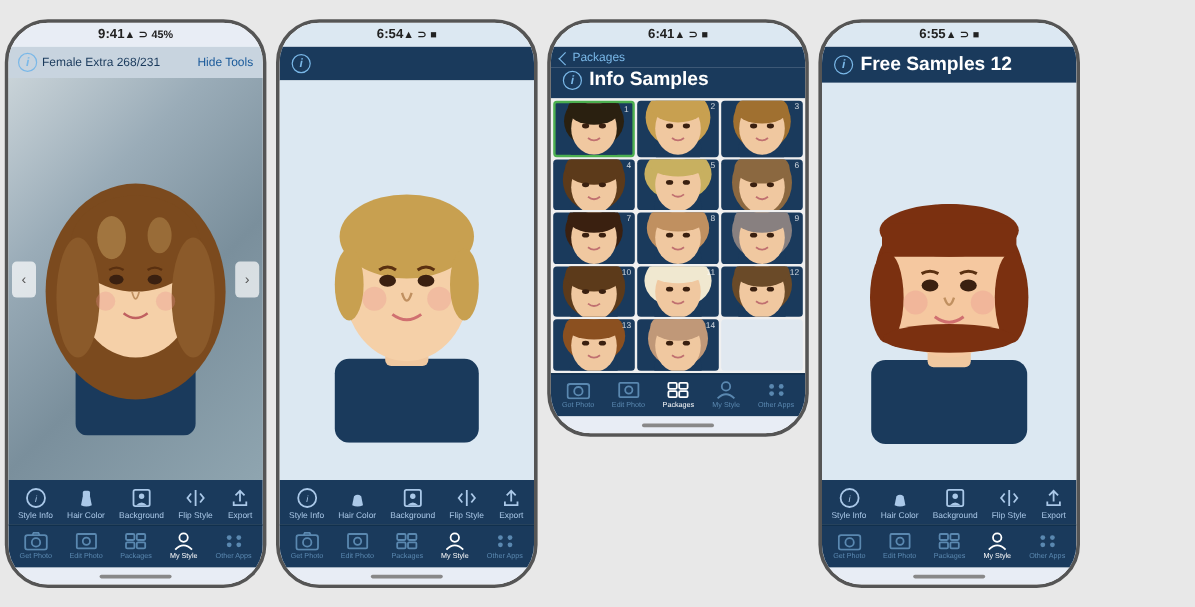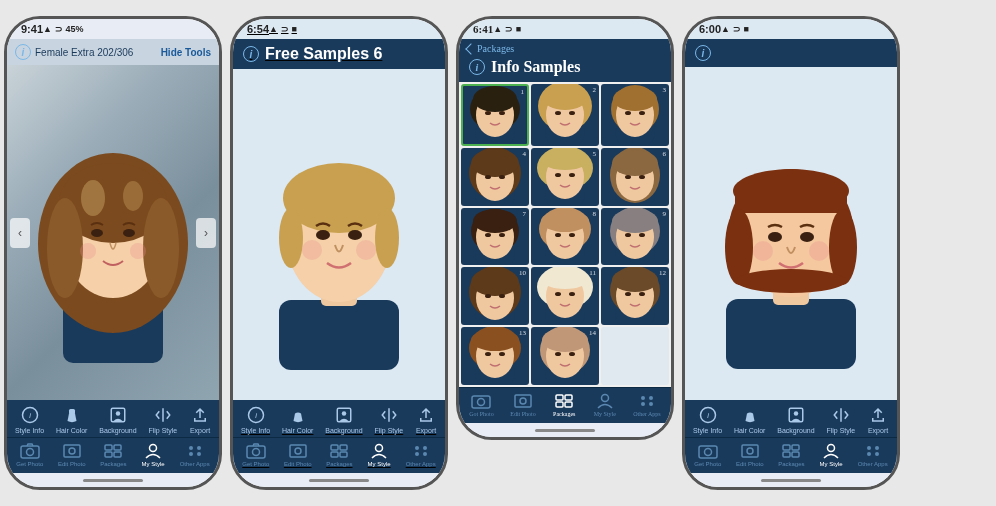--- a/index.html
+++ b/index.html
@@ -27,21 +27,21 @@
       width: 100%;
       height: 100%;
       display: flex;
       flex-direction: column;
       overflow: hidden;
     }
 
     
     .status-bar {
       display: flex;
-      justify-content: flex-start;
+      justify-content: center;
       align-items: center;
       padding: 4px 14px;
       background: #e8edf5;
       font-size: 10px;
       font-weight: 600;
       color: #222;
       height: 20px;
     }
 
     .status-bar .time { font-weight: 700; font-size: 11px; }
@@ -51,28 +51,26 @@
     .phone1 {
       width: 218px;
       height: 474px;
       margin: 16px 4px;
     }
 
     .phone2 {
       width: 218px;
       height: 474px;
       margin: 16px 4px;
-      text-decoration: underline;
     }
 
     .phone3 {
       width: 218px;
-      height: 424px;
+      height: 348px;
       margin: 16px 4px;
-      font-family: Liberation Serif, serif;
     }
 
     .phone4 {
       width: 218px;
       height: 474px;
       margin: 16px 4px;
     }
 
     
     .app-header {
@@ -120,21 +118,21 @@
     .phone1-header .info-group {
       display: flex;
       align-items: center;
       gap: 4px;
       font-size: 10px;
     }
 
     .phone1-header .hide-tools {
       color: #1a5a9a;
       font-size: 10px;
-      font-weight: 700;
+      font-weight: 400;
     }
 
     .photo-main {
       flex: 1;
       background: linear-gradient(180deg, #b0bec5 0%, #78909c 100%);
       position: relative;
       overflow: hidden;
       display: flex;
       align-items: center;
       justify-content: center;
@@ -314,21 +312,21 @@
       <div class="icons">
         <span>▲</span>
         <span>⊃</span>
         <span>45%</span>
       </div>
     </div>
 
     <div class="phone1-header">
       <div class="info-group">
         <div class="info-icon">i</div>
-        <span>Female Extra 202/306</span>
+        <span>Female Extra 268/231</span>
       </div>
       <span class="hide-tools">Hide Tools</span>
     </div>
 
     <div class="photo-main">
       <div class="photo-placeholder">
 
         <svg width="200" height="260" viewBox="0 0 200 260">
 
           <rect x="50" y="185" width="100" height="75" rx="10" fill="#1a3a5c"></rect>
@@ -477,21 +475,20 @@
     <div class="status-bar screen-light-bg">
       <span class="time">6:54</span>
       <div class="icons">
         <span>▲</span>
         <span>⊃</span>
         <span>■</span>
       </div>
     </div>
     <div class="app-header">
       <div class="info-icon">i</div>
-      <span class="title">Free Samples 6</span>
     </div>
 
     <div class="photo-main screen-light-bg">
       <svg width="200" height="270" viewBox="0 0 200 270">
 
         <rect x="40" y="200" width="120" height="70" rx="12" fill="#1a3a5c"></rect>
 
         <rect x="82" y="178" width="36" height="28" rx="5" fill="#f0c8a0"></rect>
 
         <ellipse cx="100" cy="135" rx="58" ry="55" fill="#c8a050"></ellipse>
@@ -873,29 +870,30 @@
     </div>
     <div class="home-indicator">
       <div class="home-bar"></div>
     </div>
   </div>
 </div>
 
 <div class="phone phone4">
   <div class="phone-screen">
     <div class="status-bar screen-light-bg">
-      <span class="time">6:00</span>
+      <span class="time">6:55</span>
       <div class="icons">
         <span>▲</span>
         <span>⊃</span>
         <span>■</span>
       </div>
     </div>
     <div class="app-header">
       <div class="info-icon">i</div>
+      <span class="title">Free Samples 12</span>
     </div>
 
     <div class="photo-main screen-light-bg">
       <svg width="200" height="270" viewBox="0 0 200 270">
 
         <rect x="35" y="200" width="130" height="70" rx="12" fill="#1a3a5c"></rect>
 
         <rect x="82" y="178" width="36" height="28" rx="5" fill="#f0c8a0"></rect>
 
         <ellipse cx="100" cy="130" rx="62" ry="60" fill="#7B3010"></ellipse>

